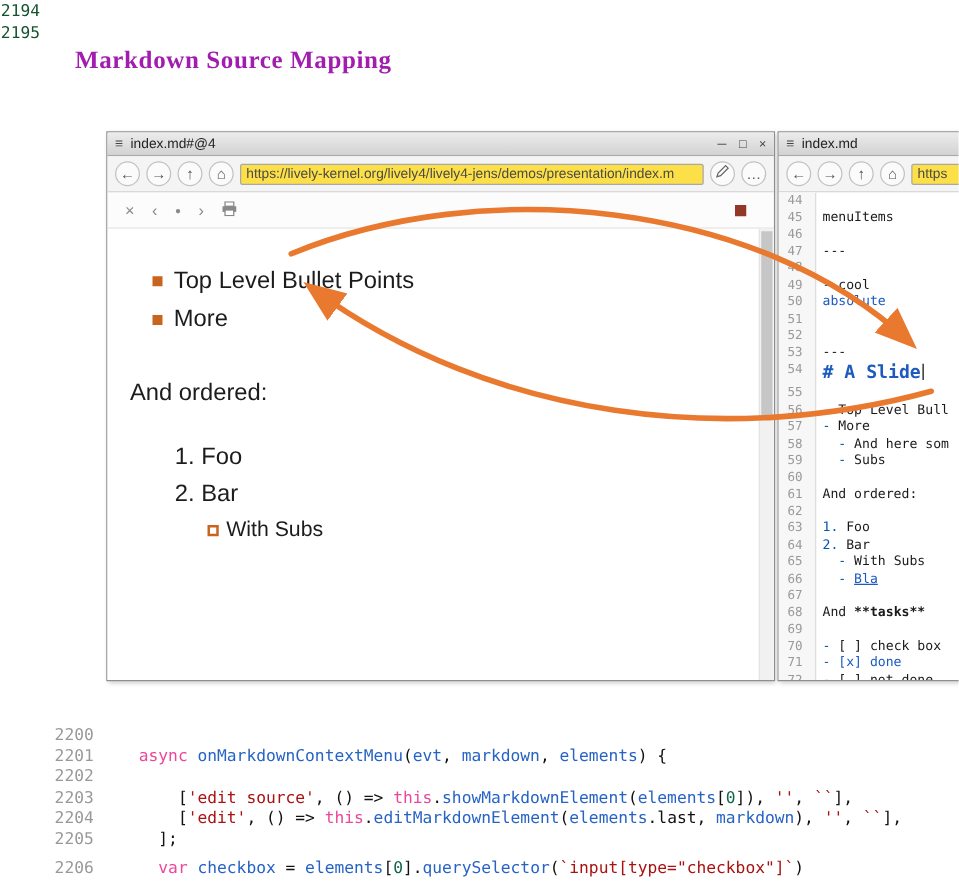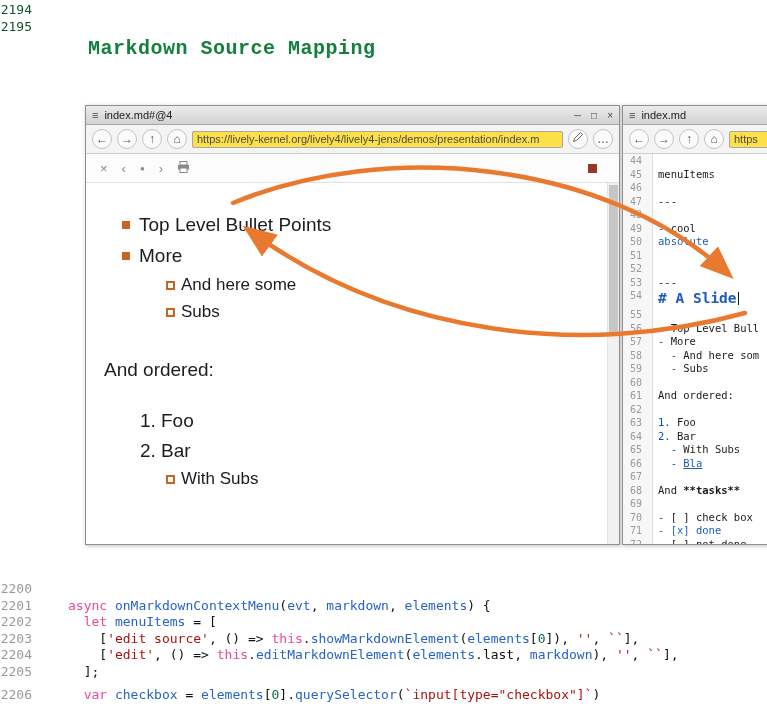--- a/index.html
+++ b/index.html
@@ -5,26 +5,26 @@
   * { box-sizing: border-box; margin: 0; padding: 0; }
   html,body { background:#fff; }
   .page {
     position: relative; width: 767px; height: 710px; overflow: hidden;
     background: #fff; font-family: "Liberation Sans", sans-serif;
   }
 
   
   .gutter-top { position:absolute; left:0; top:2px; font-family:"DejaVu Sans Mono",monospace; }
   .gnum { width:32px; text-align:right; font-size:13px; line-height:16.5px; color:#14532d; }
-  .doc-heading { position:absolute; left:88px; top:37px; font-family:Liberation Mono, monospace;
-    font-size:20px; font-weight:bold; color:#15803d; letter-spacing:0.5px; }
+  .doc-heading { position:absolute; left:60px; top:37px; font-family:Liberation Serif, serif;
+    font-size:20px; font-weight:bold; color:#a21caf; letter-spacing:0.5px; }
   .code-block { position:absolute; left:0; top:581px; right:0; font-family:"DejaVu Sans Mono",monospace; }
   .crow { display:flex; min-height:16.5px; }
   .crow.gap { margin-top:7px; }
-  .cgut { flex:none; width:32px; text-align:right; font-size:13px; line-height:16.5px; color:#999; }
+  .cgut { flex:none; width:32px; text-align:right; font-size:13px; line-height:16.5px; color:#999;margin-left:43px; }
   .ccode { padding-left:36px; font-size:13px; line-height:16.5px; color:#111; white-space:pre; }
   .c-kw { color:#ec4899; }
   .c-def, .c-var, .c-prop { color:#2763c5; }
   .c-prop2 { color:#111; }
   .c-str, .c-str2 { color:#aa1111; }
   .c-num { color:#116644; }
 
   
   .figure { position:absolute; left:85px; top:105px; width:682px; height:440px; }
   .win { position:absolute; top:0; height:440px; background:#fff; border:1px solid #8f8f8f;
@@ -136,24 +136,21 @@
             <rect x="3" y="0.5" width="7" height="3.5" fill="none" stroke="#888"></rect>
             <rect x="1" y="4" width="11" height="4.5" fill="#888"></rect>
             <rect x="3" y="7" width="7" height="4.5" fill="#fff" stroke="#888"></rect>
           </svg>
         </span>
         <span class="record"></span>
       </div>
       <div class="content">
         <ul class="l1">
             <li><span>Top Level Bullet Points</span></li>
-            <li><span>More</span><ul class="l2">
-                <li>And here some</li>
-                <li>Subs</li>
-              </ul></li>
+            <li><span>More</span></li>
           </ul>
         <p class="ordered-intro">And ordered:</p>
         <ol class="ol1">
             <li><span>Foo</span></li>
             <li><span>Bar</span><ul class="l2">
                 <li>With Subs</li>
               </ul></li>
           </ol>
         <div class="scrollbar">
           <div class="scroll-thumb"></div>
@@ -311,21 +308,20 @@
       <div class="crow">
         <div class="cgut">2200</div>
         <div class="ccode"></div>
       </div>
       <div class="crow">
         <div class="cgut">2201</div>
         <div class="ccode"><span class="c-kw">async </span><span class="c-def">onMarkdownContextMenu</span><span>(</span><span class="c-def">evt</span><span>, </span><span class="c-def">markdown</span><span>, </span><span class="c-def">elements</span><span>) {</span></div>
       </div>
       <div class="crow">
         <div class="cgut">2202</div>
-        <div class="ccode"><span>  </span><span class="c-kw">let </span><span class="c-def">menuItems</span><span> = [</span></div>
       </div>
       <div class="crow">
         <div class="cgut">2203</div>
         <div class="ccode"><span>    [</span><span class="c-str">'edit source'</span><span>, () =&gt; </span><span class="c-kw">this</span><span>.</span><span class="c-prop">showMarkdownElement</span><span>(</span><span class="c-var">elements</span><span>[</span><span class="c-num">0</span><span>]), </span><span class="c-str">''</span><span>, </span><span class="c-str2">``</span><span>],</span></div>
       </div>
       <div class="crow">
         <div class="cgut">2204</div>
         <div class="ccode"><span>    [</span><span class="c-str">'edit'</span><span>, () =&gt; </span><span class="c-kw">this</span><span>.</span><span class="c-prop">editMarkdownElement</span><span>(</span><span class="c-var">elements</span><span>.</span><span class="c-prop2">last</span><span>, </span><span class="c-var">markdown</span><span>), </span><span class="c-str">''</span><span>, </span><span class="c-str2">``</span><span>],</span></div>
       </div>
       <div class="crow">

